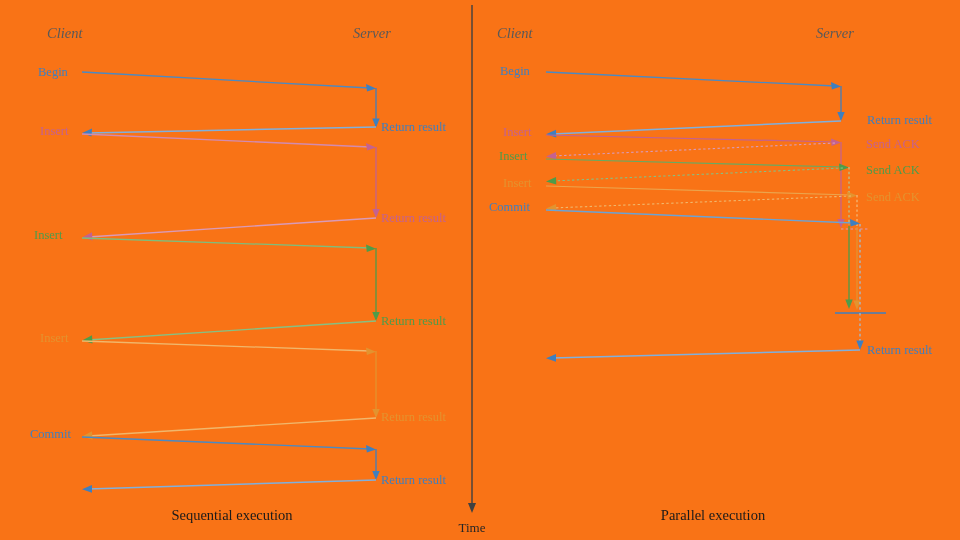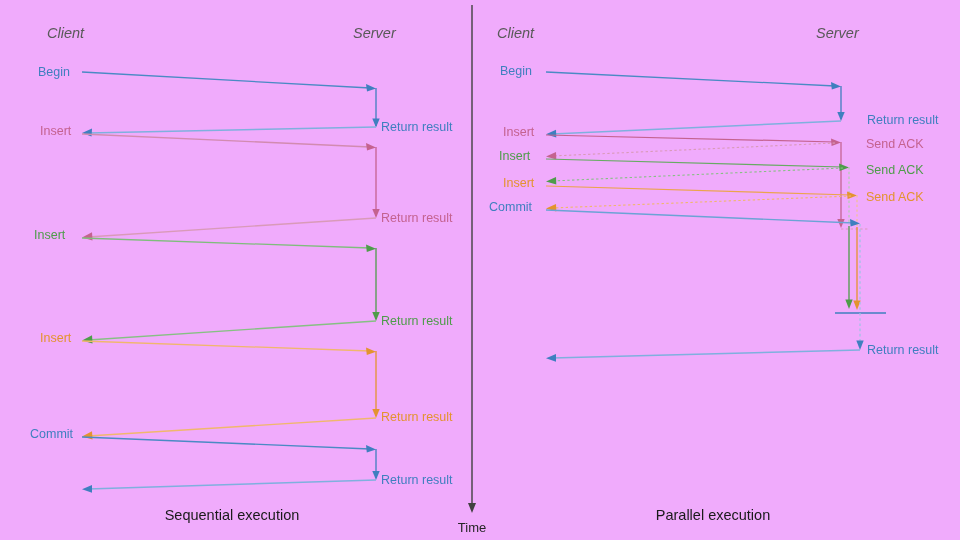--- a/index.html
+++ b/index.html
@@ -4,23 +4,23 @@
 <style>
   html, body {
     margin: 0;
     padding: 0;
     background: #ffffff;
   }
   #stage {
     position: relative;
     width: 960px;
     height: 540px;
-    background: #f0abfc;
+    background: #f97316;
     overflow: hidden;
-    font-family: Liberation Sans, sans-serif;
+    font-family: Liberation Serif, serif;
   }
   svg.diagram {
     position: absolute;
     top: 0;
     left: 0;
     width: 960px;
     height: 540px;
     display: block;
   }
   .lane-title {

